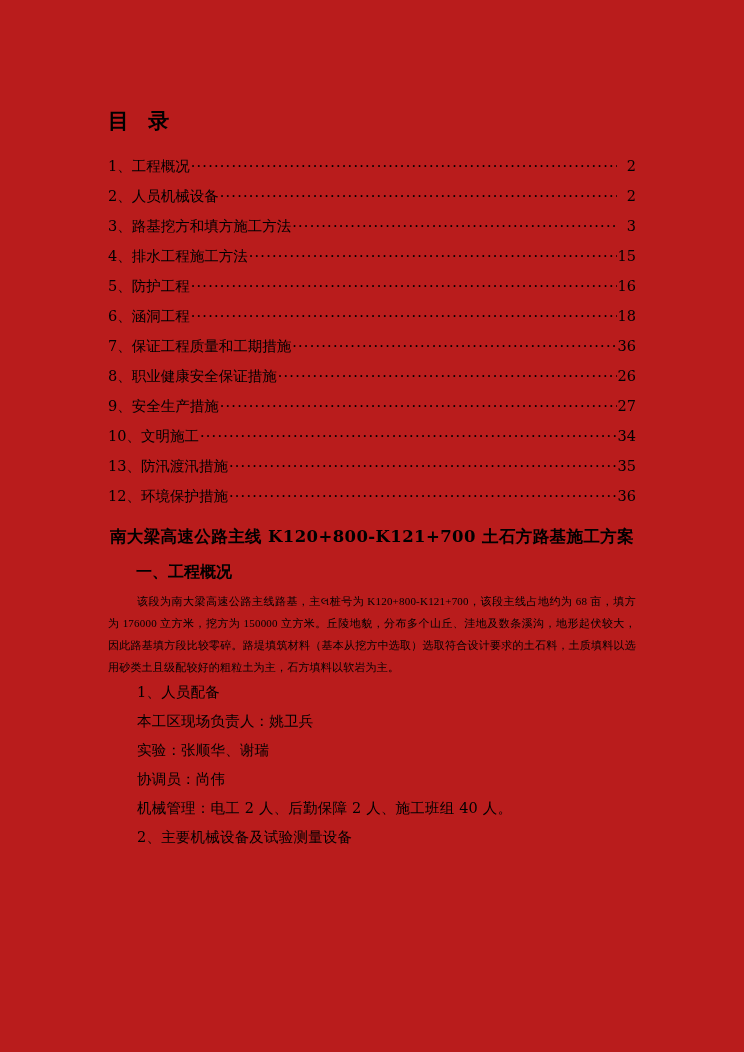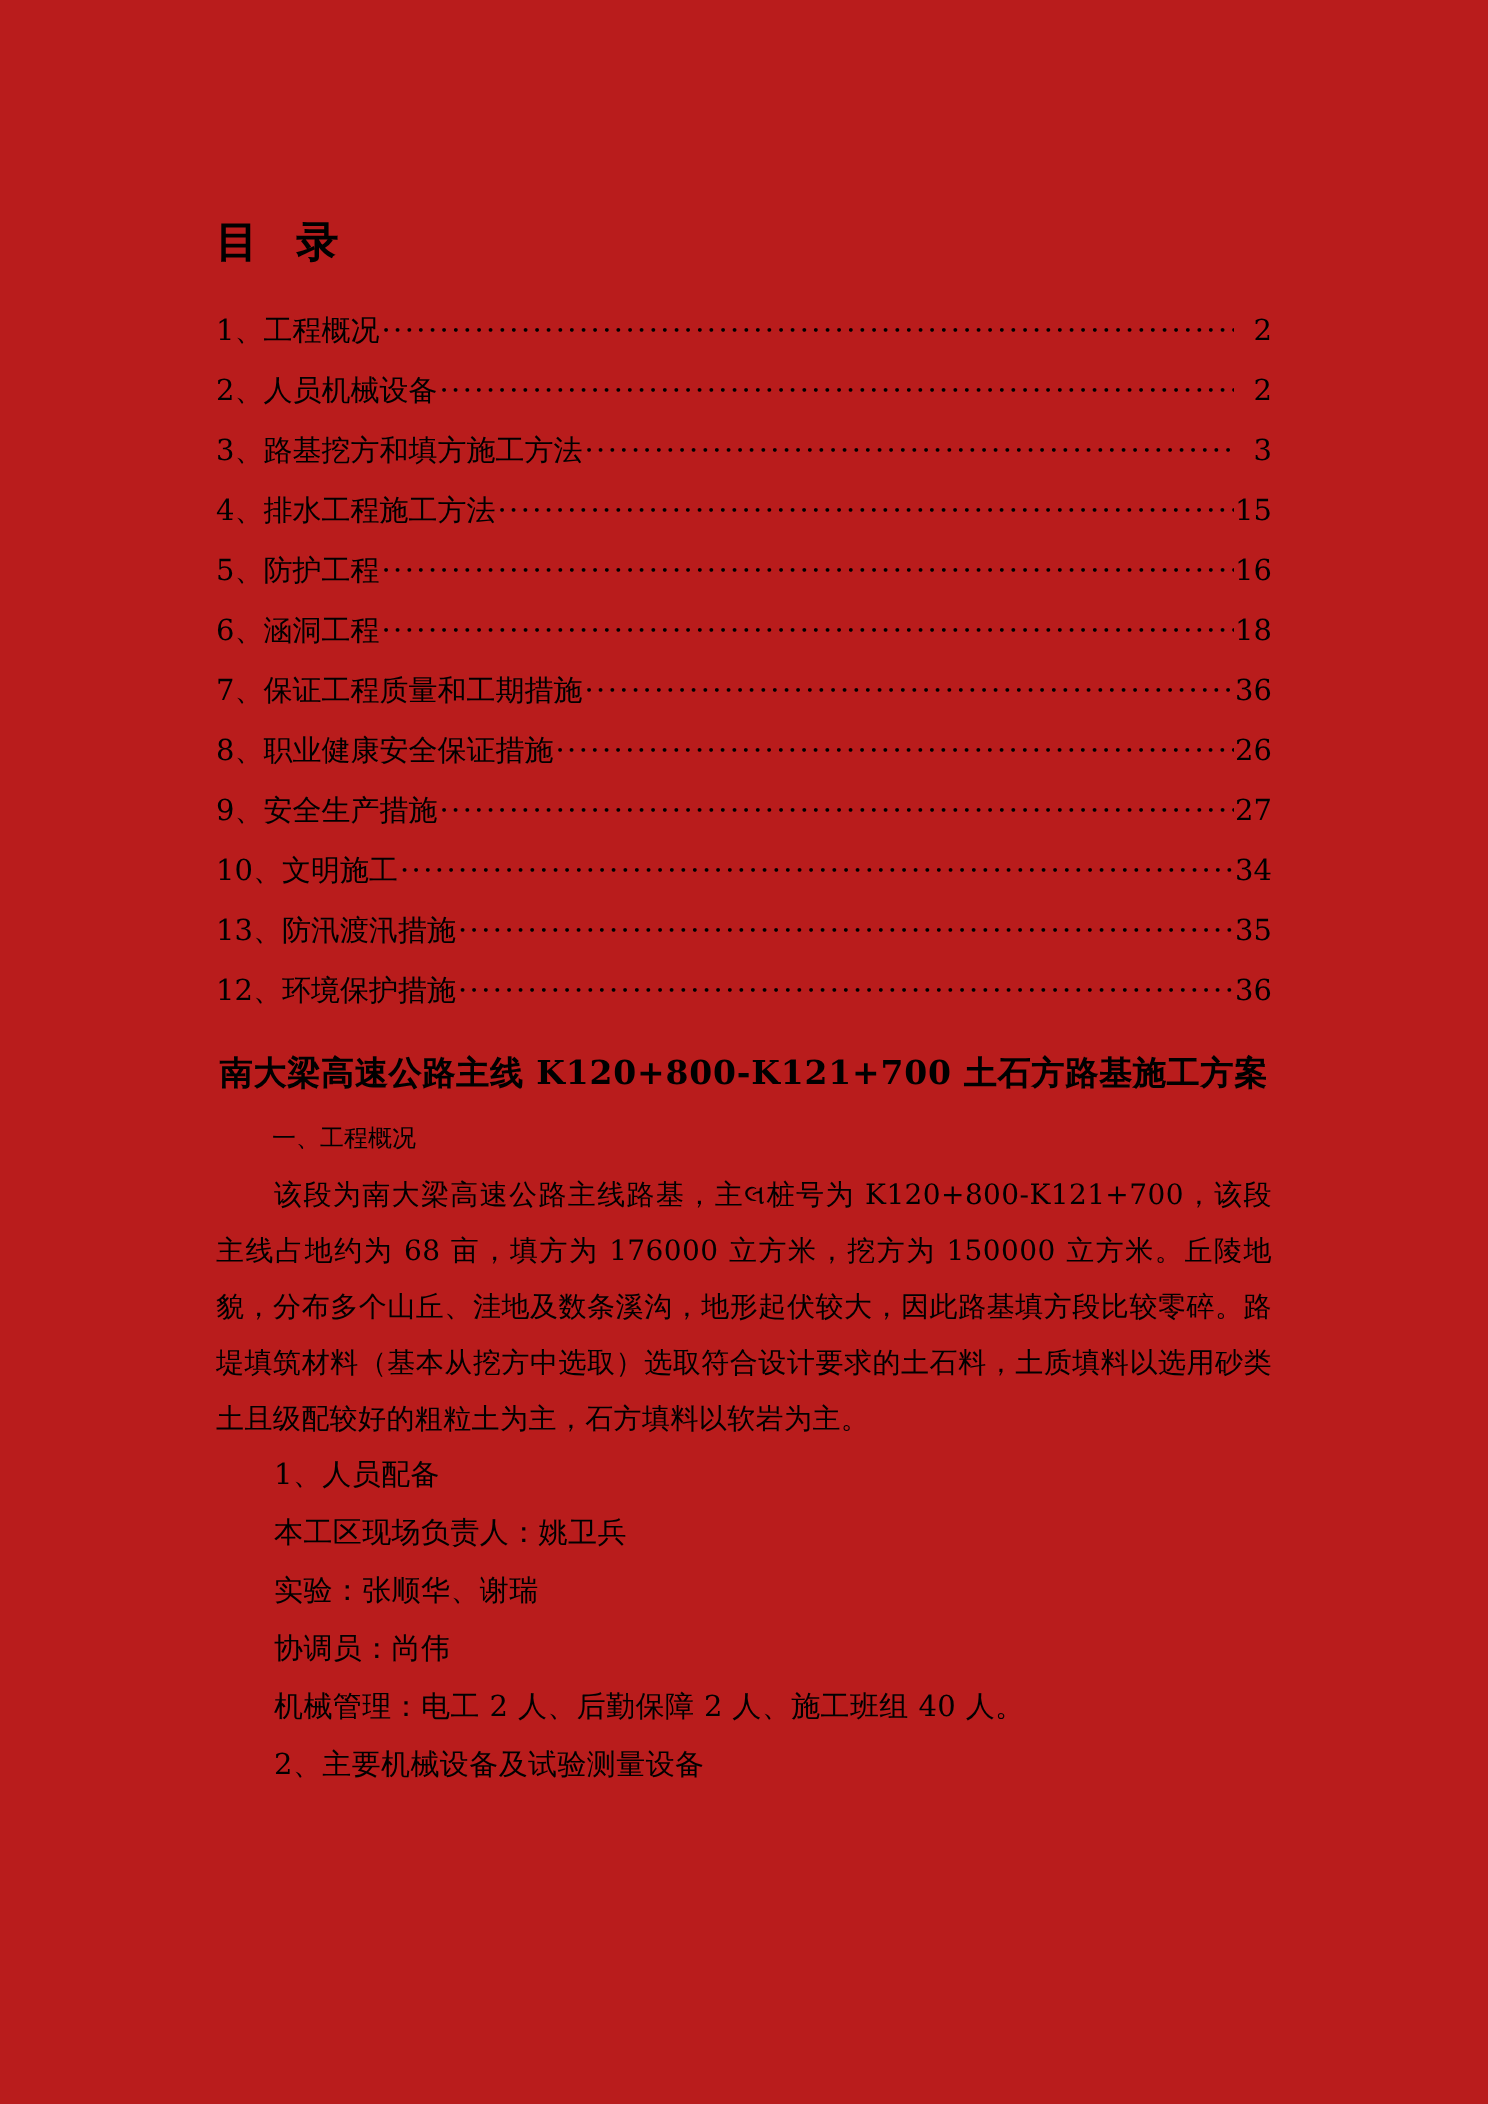--- a/index.html
+++ b/index.html
@@ -71,33 +71,34 @@
   
   .doc-title {
     font-size: 16.5px;
     font-weight: bold;
     text-align: center;
     margin: 14px 0 12px 0;
     line-height: 1.4;
     letter-spacing: 0.4px;
   }
   .sec-head {
-    font-size: 12px;
-    font-weight: normal;
+    font-size: 16px;
+    font-weight: bold;
     margin: 10px 0 6px 0;
     text-indent: 28px;
     line-height: 1.5;
   }
   .para {
-    font-size: 14px;
+    font-size: 11px;
     line-height: 2.0;
     text-align: justify;
     text-indent: 29px;
     margin: 0;
     letter-spacing: 0.2px;
+    font-family: Liberation Serif, serif;
   }
   .sub-line {
     font-size: 14.5px;
     line-height: 2.0;
     text-indent: 29px;
     margin: 0;
     letter-spacing: 0.2px;
   }
 </style>
 </head>

